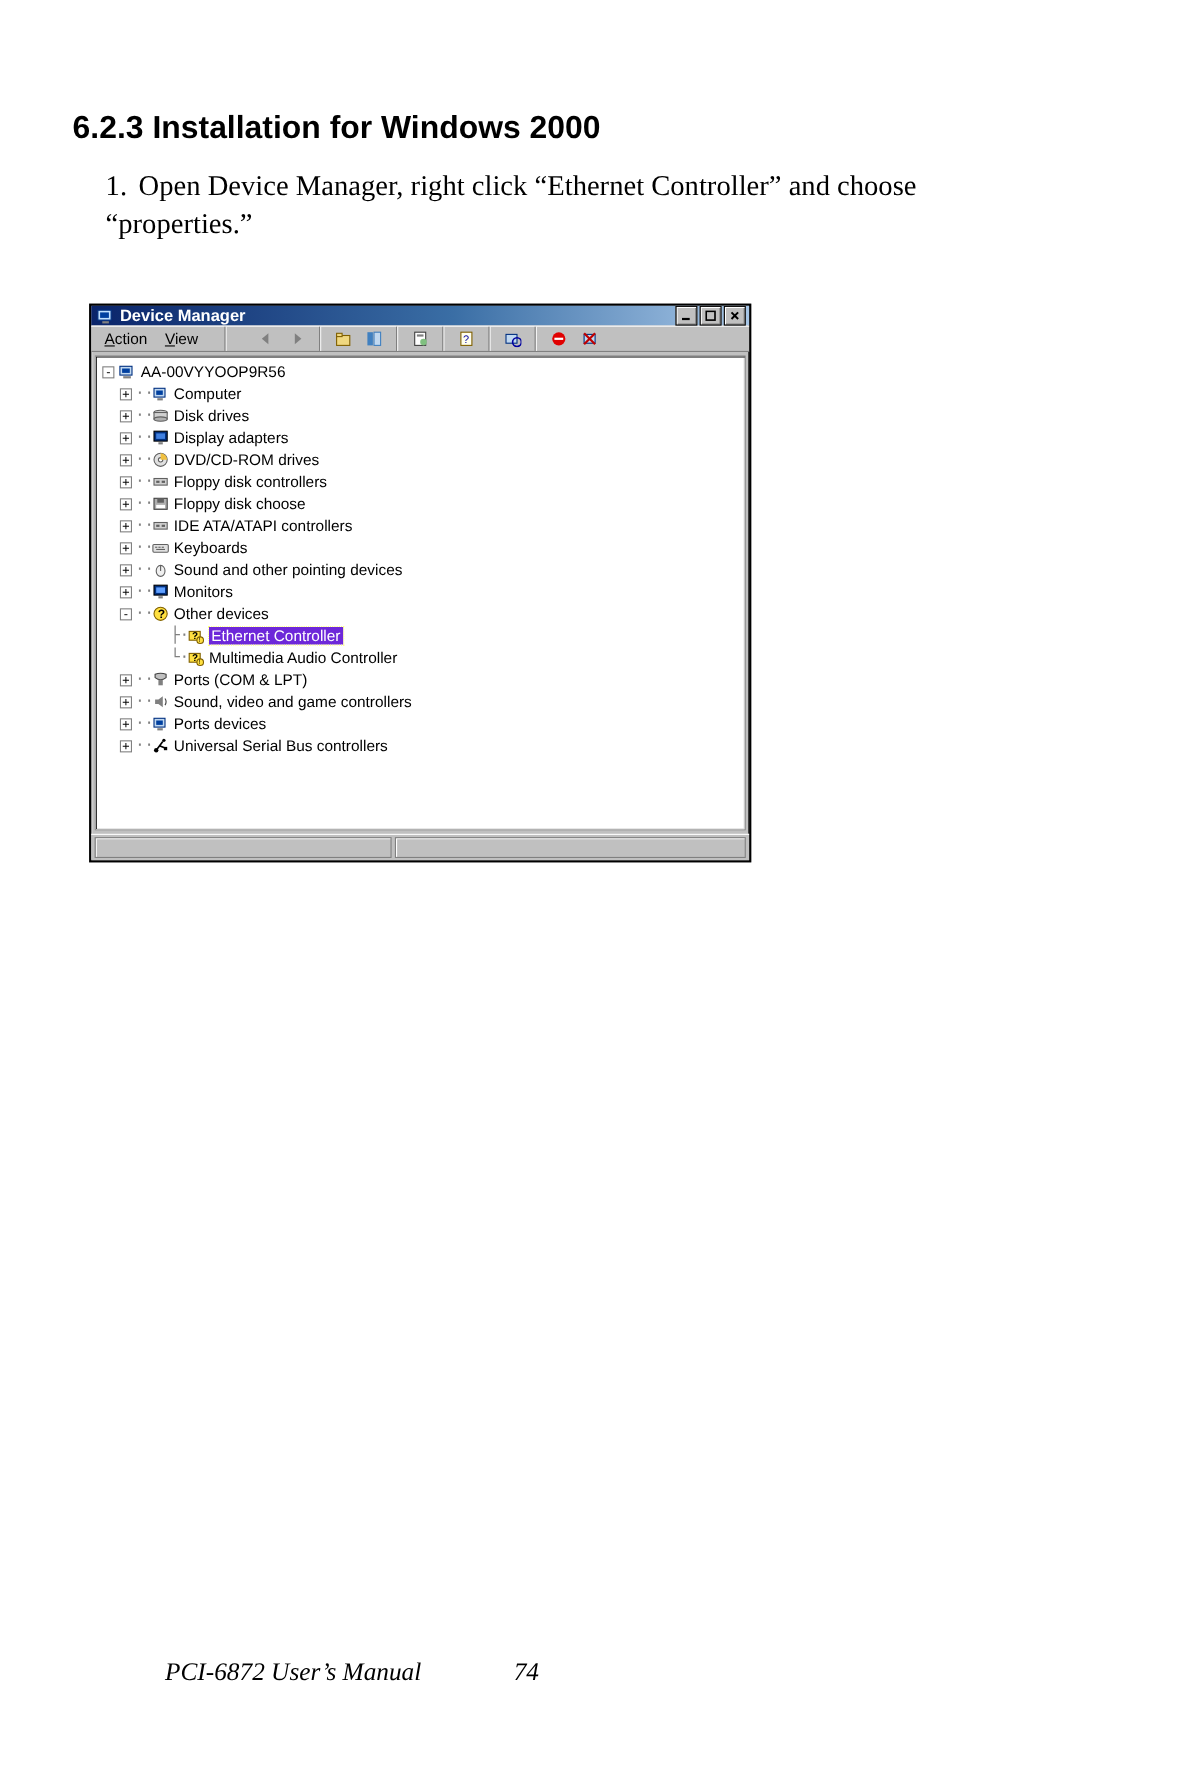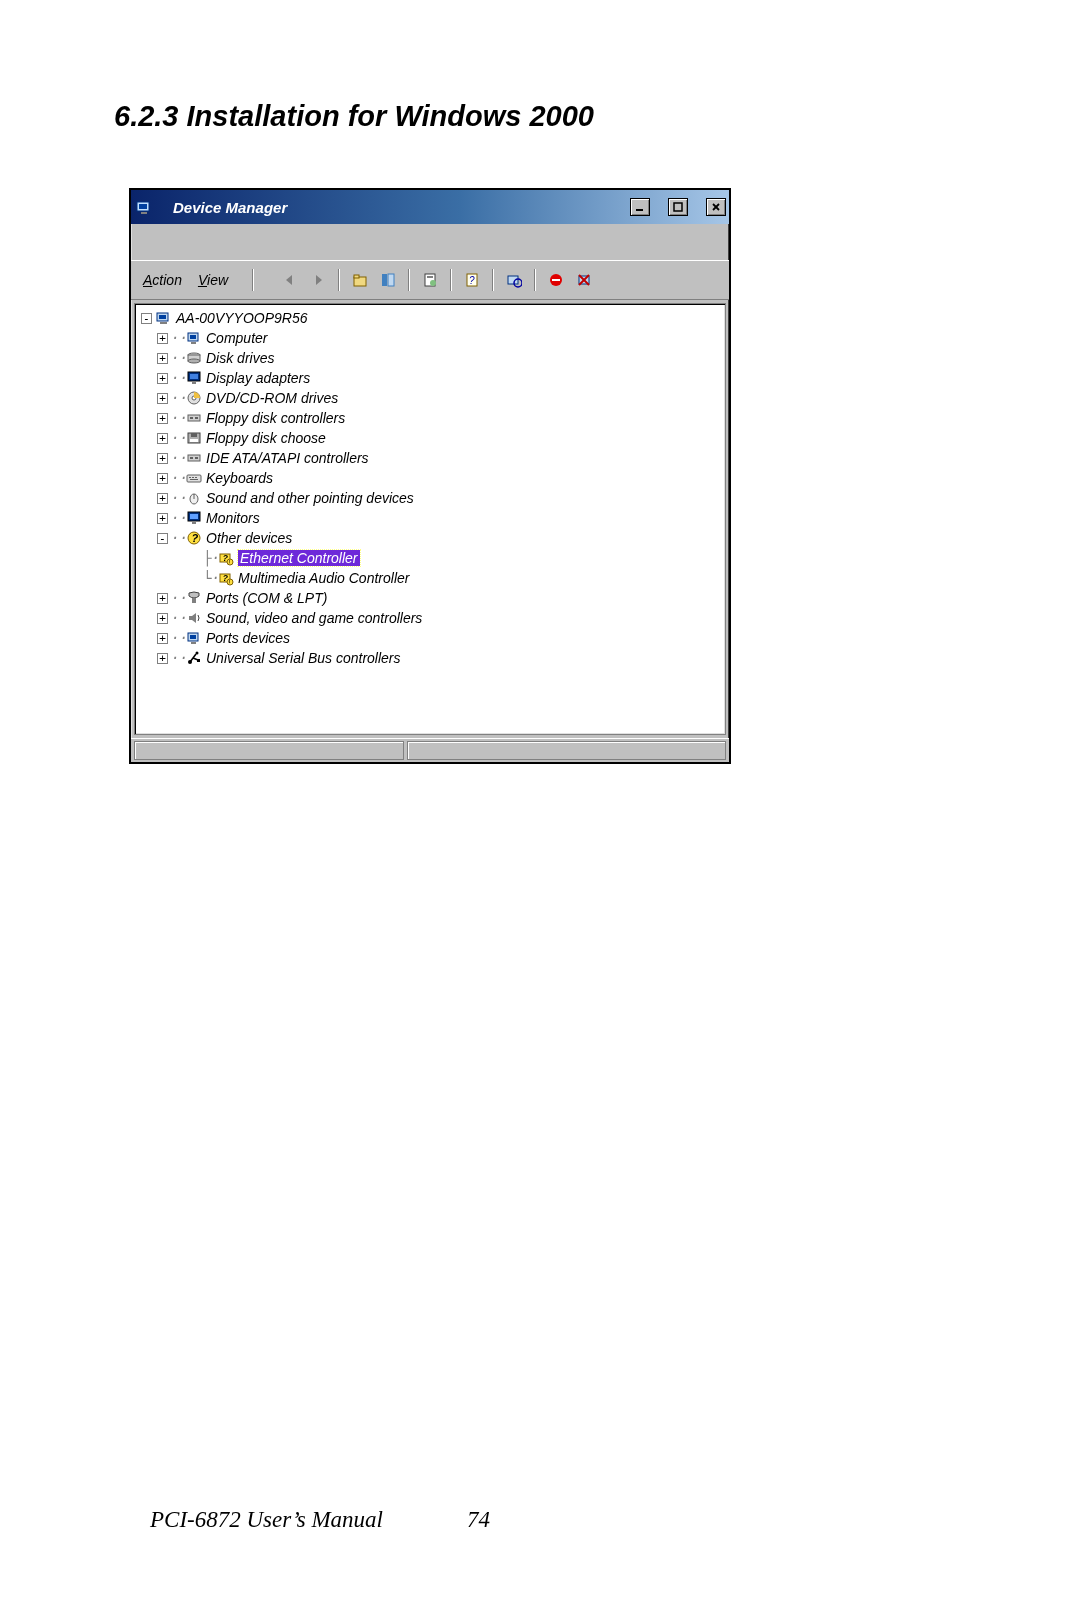--- a/index.html
+++ b/index.html
@@ -4,22 +4,21 @@
   <style>
     * { box-sizing: border-box; margin: 0; padding: 0; }
     body {
       width: 1080px;
       height: 1618px;
       background: #fff;
       font-family: "Times New Roman", serif;
       position: relative;
     }
     .content {
-      padding: 100px 150px 0 114px;
-      font-style: italic;
+      padding: 100px 150px 0 66px;
     }
     .section-heading {
       font-family: Arial, Helvetica, sans-serif;
       font-weight: bold;
       font-size: 29px;
       margin-bottom: 18px;
     }
     .instruction {
       font-size: 26px;
       line-height: 1.35;
@@ -37,28 +36,27 @@
     .win2k {
       width: 602px;
       font-family: Tahoma, "MS Sans Serif", Arial, sans-serif;
       font-size: 14px;
       border: 2px solid #000;
       background: #c0c0c0;
       box-shadow: inset 1px 1px 0 #dfdfdf, inset -1px -1px 0 #404040;
     }
     .titlebar {
       background: linear-gradient(90deg, #0a246a 0%, #3a6ea5 55%, #a6c6e7 100%);
-      height: 34px;
+      height: 18px;
       display: flex;
       align-items: center;
       padding: 0 3px 0 4px;
       color: #fff;
       font-weight: bold;
       font-size: 15px;
-      gap: 16px;
     }
     .titlebar-icon {
       width: 18px; height: 16px; margin-right: 4px;
       display: inline-flex; align-items: center; justify-content: center;
     }
     .title-icon-svg { width:16px; height:16px; }
     .titlebar-spacer { flex: 1; }
     .tb-btn {
       width: 20px; height: 18px;
       background: #c0c0c0;
@@ -66,25 +64,24 @@
       box-shadow: inset 1px 1px 0 #fff, inset -1px -1px 0 #808080;
       margin-left: 2px;
       display: inline-flex; align-items: center; justify-content: center;
       font-family: Arial;
       font-size: 12px;
       font-weight: bold;
       color: #000;
     }
     .menubar {
       background: #c0c0c0;
-      height: 40px;
+      height: 24px;
       display: flex; align-items: center;
       border-top: 1px solid #fff;
       border-bottom: 1px solid #808080;
-      margin-top: 36px;
     }
     .menubar-inner {
       display: flex; align-items: center;
       padding-left: 12px; gap: 16px;
       height: 100%;
     }
     .menu { font-size: 14px; color: #000; }
     .menu u { text-decoration: underline; }
     .toolbar-sep {
       width: 0; height: 22px;
@@ -167,20 +164,23 @@
     .ind0 { padding-left: 2px; }
     .ind1 { padding-left: 18px; }
     .ind3 { padding-left: 64px; }
     .conn { display:inline-block; width:14px; text-align:center; color:#808080; font-family:monospace; }
   </style>
 </head>
 <body>
 
 <div class="content">
   <h2 class="section-heading">6.2.3 Installation for Windows 2000</h2>
+  <div class="instruction">
+    <span class="instruction-num">1.</span><span class="instruction-text">Open Device Manager, right click “Ethernet Controller” and choose “properties.”</span>
+  </div>
 
   <div class="window-wrap">
     <div class="win2k">
       <div class="titlebar">
         <span class="titlebar-icon">
           <svg class="title-icon-svg" viewBox="0 0 16 16">
               <rect x="1" y="3" width="12" height="9" fill="#c0e0ff" stroke="#003080"></rect>
               <rect x="3" y="5" width="8" height="5" fill="#0040a0"></rect>
               <rect x="5" y="13" width="6" height="2" fill="#808080"></rect>
             </svg>

